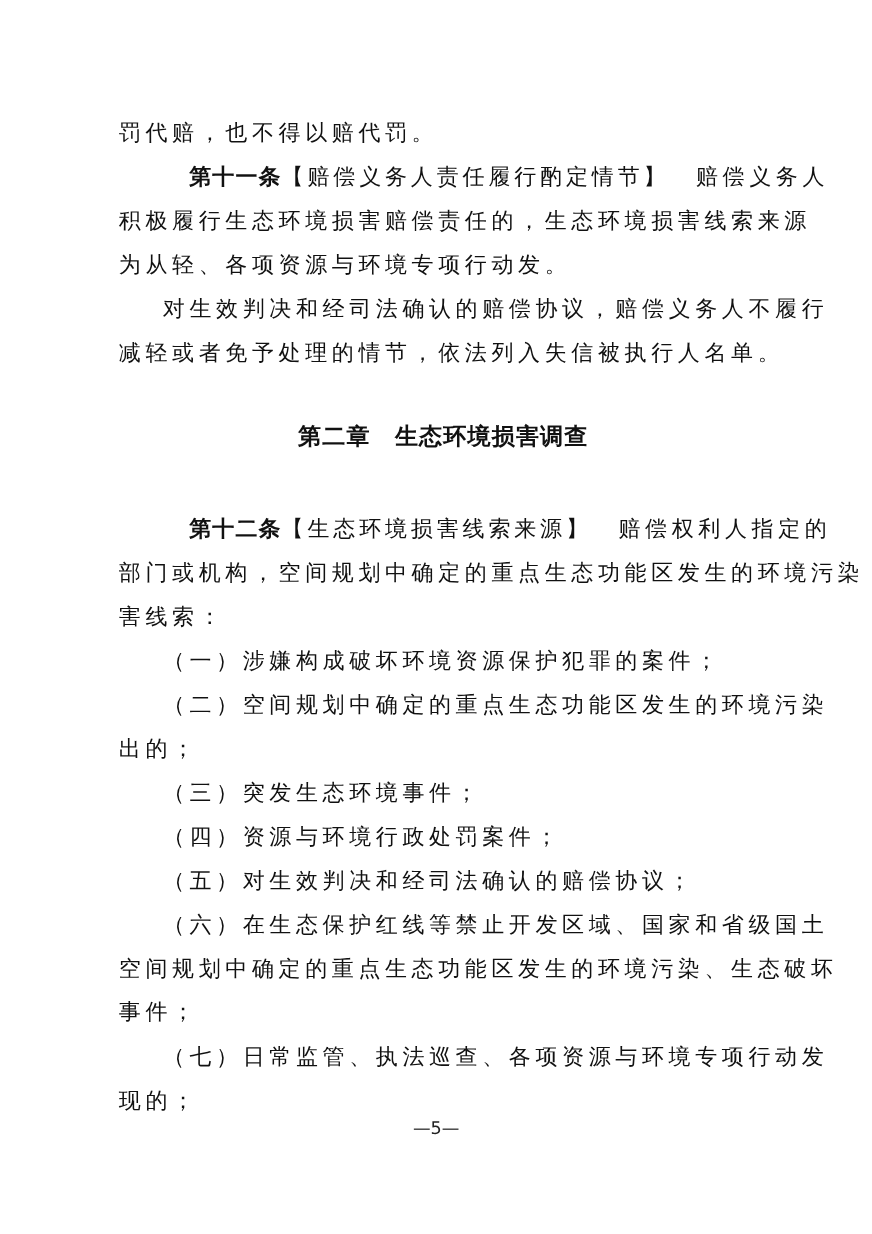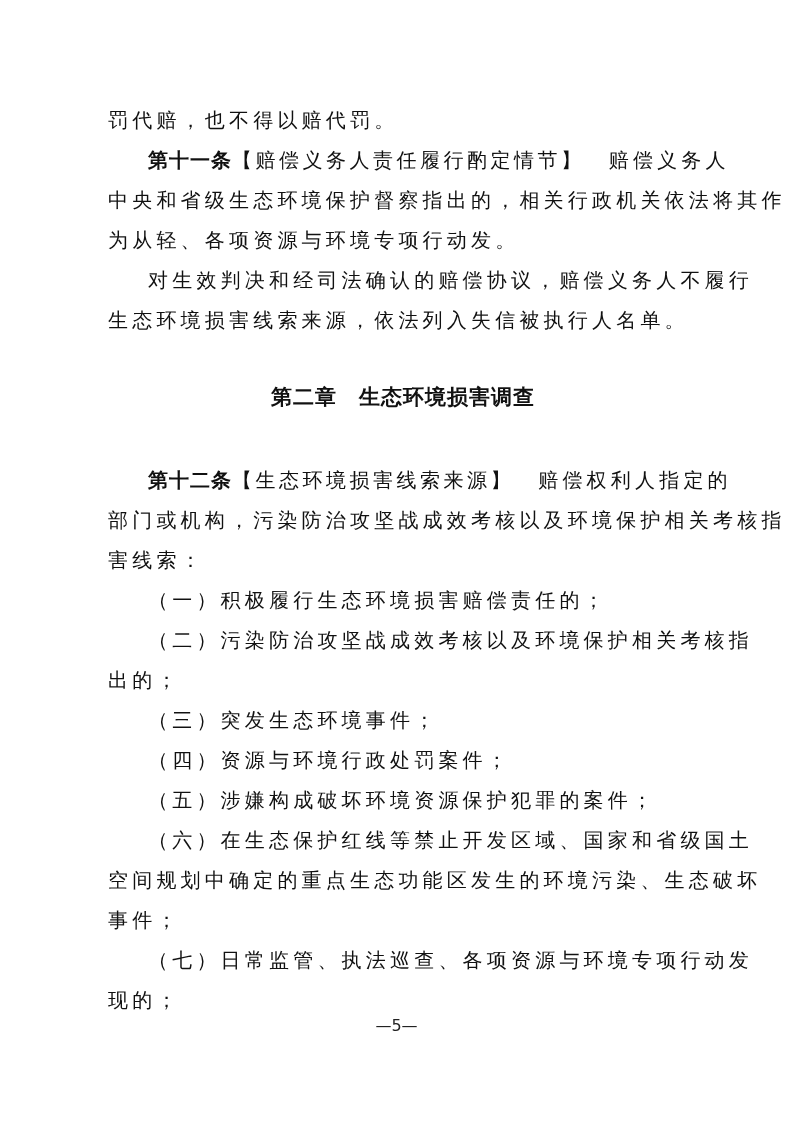--- a/index.html
+++ b/index.html
@@ -2,54 +2,54 @@
 <html><head>
   <meta charset="utf-8">
   <style>
     html, body { margin: 0; padding: 0; background: #ffffff; }
     body { width: 793px; height: 1122px; position: relative; overflow: hidden;
            font-family: "DejaVu Serif", "Liberation Serif", serif; color: #111111; }
     .page { position: absolute; left: 108px; top: 100px; width: 590px; }
     .line { position: absolute; left: 0; white-space: nowrap; font-size: 20px; line-height: 40px;
             letter-spacing: 4.2px; height: 40px; }
     .indent { left: 40px; }
-    .bold { font-weight: bold; font-family: "DejaVu Sans", "Liberation Sans", sans-serif; letter-spacing: 1px; }
+    .bold { font-weight: bold; font-family: "DejaVu Sans", "Liberation Sans", sans-serif; letter-spacing: 1px; margin-left: 24px; }
     .bracket { font-family: "DejaVu Serif", serif; letter-spacing: 3.5px; margin-top: 28px; }
     .heading { position: absolute; left: 0; width: 590px; text-align: center; font-size: 21px;
                font-family: Liberation Sans, sans-serif; font-weight: bold; letter-spacing: 1px; }
     .footer { position: absolute; left: 0; width: 793px; top: 1016px; text-align: center;
               font-size: 16px; font-family: "DejaVu Sans", sans-serif; color: #222; }
   </style>
 </head>
 <body>
 
 <div class="page">
   <div class="line" style="top:0px;">罚代赔，也不得以赔代罚。</div>
 
   <div class="line indent" style="top:40px;">
     <span class="bold">第十一条</span><span class="bracket">【赔偿义务人责任履行酌定情节】</span><span>　赔偿义务人</span>
   </div>
-  <div class="line" style="top:80px;">中央和省级生态环境保护督察指出的，相关行政机关依法将其作</div>
+  <div class="line" style="top:80px;">积极履行生态环境损害赔偿责任的，生态环境损害线索来源</div>
   <div class="line" style="top:120px;">为从轻、各项资源与环境专项行动发。</div>
   <div class="line indent" style="top:160px;">对生效判决和经司法确认的赔偿协议，赔偿义务人不履行</div>
-  <div class="line" style="top:200px;">生态环境损害线索来源，依法列入失信被执行人名单。</div>
+  <div class="line" style="top:200px;">减轻或者免予处理的情节，依法列入失信被执行人名单。</div>
 
   <div class="heading" style="top:283px;">第二章　生态环境损害调查</div>
 
   <div class="line indent" style="top:360px;">
     <span class="bold">第十二条</span><span class="bracket">【生态环境损害线索来源】</span><span>　赔偿权利人指定的</span>
   </div>
-  <div class="line" style="top:400px;">部门或机构，污染防治攻坚战成效考核以及环境保护相关考核指</div>
+  <div class="line" style="top:400px;">部门或机构，空间规划中确定的重点生态功能区发生的环境污染</div>
   <div class="line" style="top:440px;">害线索：</div>
-  <div class="line indent" style="top:480px;">（一）积极履行生态环境损害赔偿责任的；</div>
-  <div class="line indent" style="top:520px;">（二）污染防治攻坚战成效考核以及环境保护相关考核指</div>
+  <div class="line indent" style="top:480px;">（一）涉嫌构成破坏环境资源保护犯罪的案件；</div>
+  <div class="line indent" style="top:520px;">（二）空间规划中确定的重点生态功能区发生的环境污染</div>
   <div class="line" style="top:560px;">出的；</div>
   <div class="line indent" style="top:600px;">（三）突发生态环境事件；</div>
   <div class="line indent" style="top:640px;">（四）资源与环境行政处罚案件；</div>
-  <div class="line indent" style="top:680px;">（五）涉嫌构成破坏环境资源保护犯罪的案件；</div>
+  <div class="line indent" style="top:680px;">（五）对生效判决和经司法确认的赔偿协议；</div>
   <div class="line indent" style="top:720px;">（六）在生态保护红线等禁止开发区域、国家和省级国土</div>
   <div class="line" style="top:760px;">空间规划中确定的重点生态功能区发生的环境污染、生态破坏</div>
   <div class="line" style="top:800px;font-family:Liberation Serif, serif;">事件；</div>
   <div class="line indent" style="top:840px;">（七）日常监管、执法巡查、各项资源与环境专项行动发</div>
   <div class="line" style="top:880px;">现的；</div>
 </div>
 
 <div class="footer">—5—</div>
 
 </body></html>

